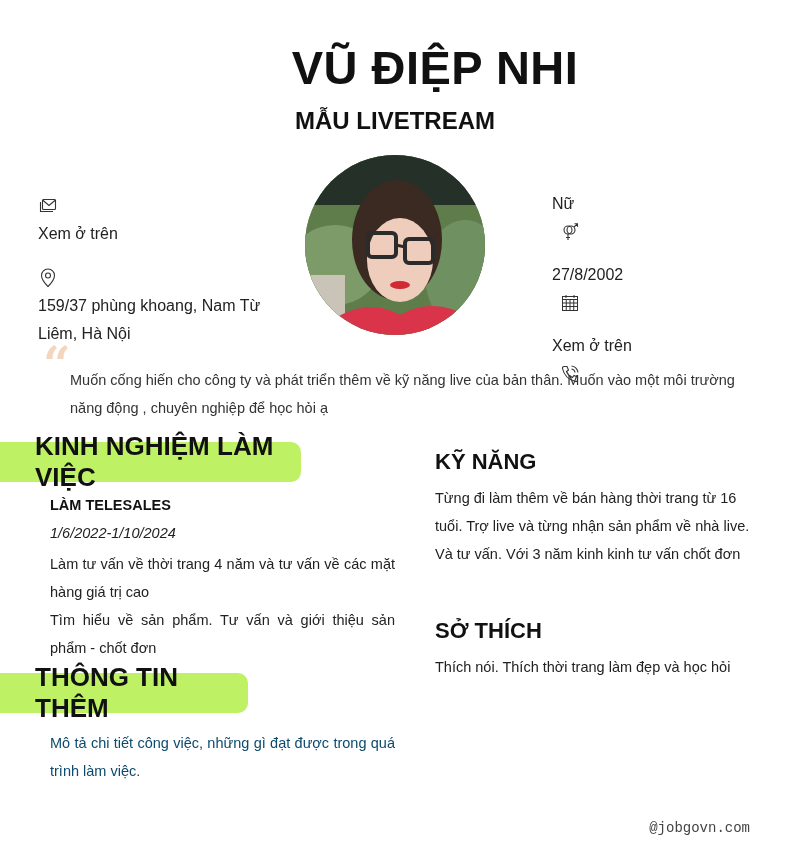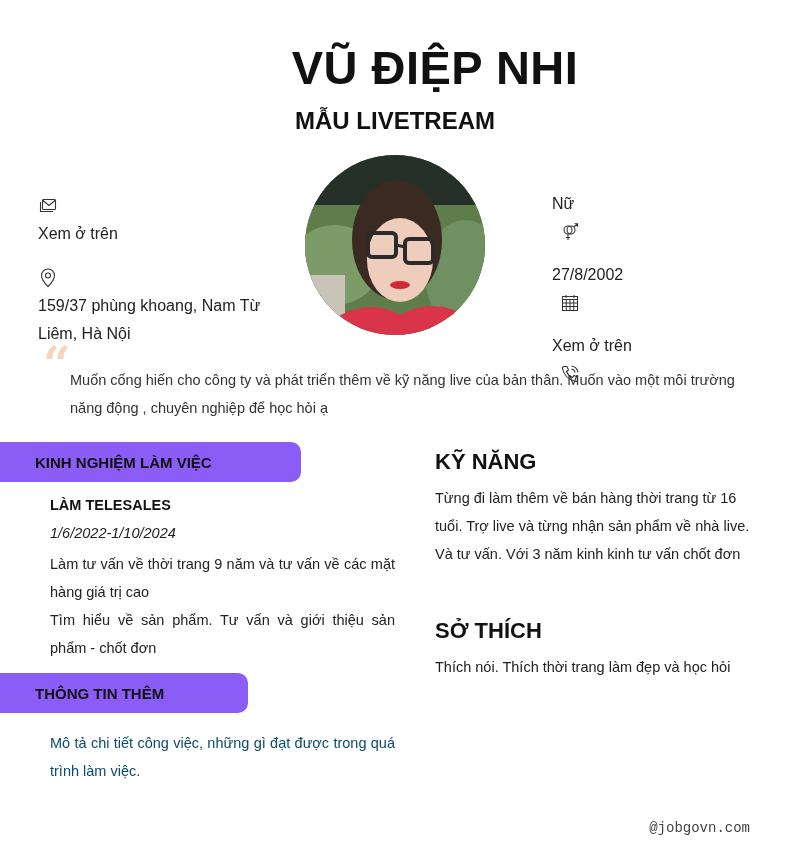--- a/index.html
+++ b/index.html
@@ -17,21 +17,21 @@
 
   .contact-right { position: absolute; right: 38px; top: 190px; width: 200px; font-size: 16px; color: #222; text-align: right; }
   .contact-right .contact-row { justify-content: center; margin-bottom: 15px; }
   .contact-right .contact-row .icon { margin-right: 0; margin-left: 8px; }
 
   .avatar { position: absolute; left: 305px; top: 155px; width: 180px; height: 180px; border-radius: 50%; overflow: hidden; background: #6c8a55; }
 
   .quote-mark { position: absolute; left: 43px; top: 340px; font-family: "DejaVu Serif", serif; font-size: 48px; font-weight: 700; color: #f4d6bf; line-height: 1; }
   .objective { position: absolute; left: 70px; top: 366px; width: 680px; font-size: 14.5px; line-height: 28px; color: #333; }
 
-  .section-header-left { position: absolute; left: 0; height: 40px; background: #8b5cf6; border-radius: 0 10px 10px 0; display: flex; align-items: center; padding-left: 35px; font-size: 15px; font-weight: 700; color: #111; }
+  .section-header-left { position: absolute; left: 0; height: 40px; background: #bef264; border-radius: 0 10px 10px 0; display: flex; align-items: center; padding-left: 35px; font-size: 26px; font-weight: 700; color: #111; }
   .exp-header { top: 442px; width: 301px; }
   .more-header { top: 673px; width: 248px; }
 
   .job-title { position: absolute; left: 50px; top: 497px; font-size: 14.5px; font-weight: 700; color: #111; }
   .job-date { position: absolute; left: 50px; top: 525px; font-size: 14.5px; font-style: italic; color: #222; }
   .job-desc { position: absolute; left: 50px; top: 550px; width: 345px; font-size: 14.5px; line-height: 28px; color: #222; text-align: justify; }
   .more-desc { position: absolute; left: 50px; top: 729px; width: 345px; font-size: 14.5px; line-height: 28px; color: #0c4a6e; text-align: justify; }
 
   .right-header { position: absolute; left: 435px; font-size: 22px; font-weight: 700; color: #111; }
   .skills-header { top: 449px; }
@@ -122,21 +122,21 @@
     </div>
   </div>
 
   <div class="quote-mark">“</div>
   <div class="objective">Muốn cống hiến cho công ty và phát triển thêm về kỹ năng live của bản thân. Muốn vào một môi trường năng động , chuyên nghiệp để học hỏi ạ</div>
 
   <div class="section-header-left exp-header">KINH NGHIỆM LÀM VIỆC</div>
   <div class="job-title">LÀM TELESALES</div>
   <div class="job-date">1/6/2022-1/10/2024</div>
   <div class="job-desc">
-    <div>Làm tư vấn về thời trang 9 năm và tư vấn về các mặt hàng giá trị cao</div>
+    <div>Làm tư vấn về thời trang 4 năm và tư vấn về các mặt hàng giá trị cao</div>
     <div>Tìm hiểu về sản phẩm. Tư vấn và giới thiệu sản phẩm - chốt đơn</div>
   </div>
 
   <div class="section-header-left more-header">THÔNG TIN THÊM</div>
   <div class="more-desc"> Mô tả chi tiết công việc, những gì đạt được trong quá trình làm việc.</div>
 
   <div class="right-header skills-header">KỸ NĂNG</div>
   <div class="skills-body">Từng đi làm thêm về bán hàng thời trang từ 16 tuổi. Trợ live và từng nhận sản phẩm về nhà live. Và tư vấn. Với 3 năm kinh kinh tư vấn chốt đơn</div>
 
   <div class="right-header hobby-header">SỞ THÍCH</div>

